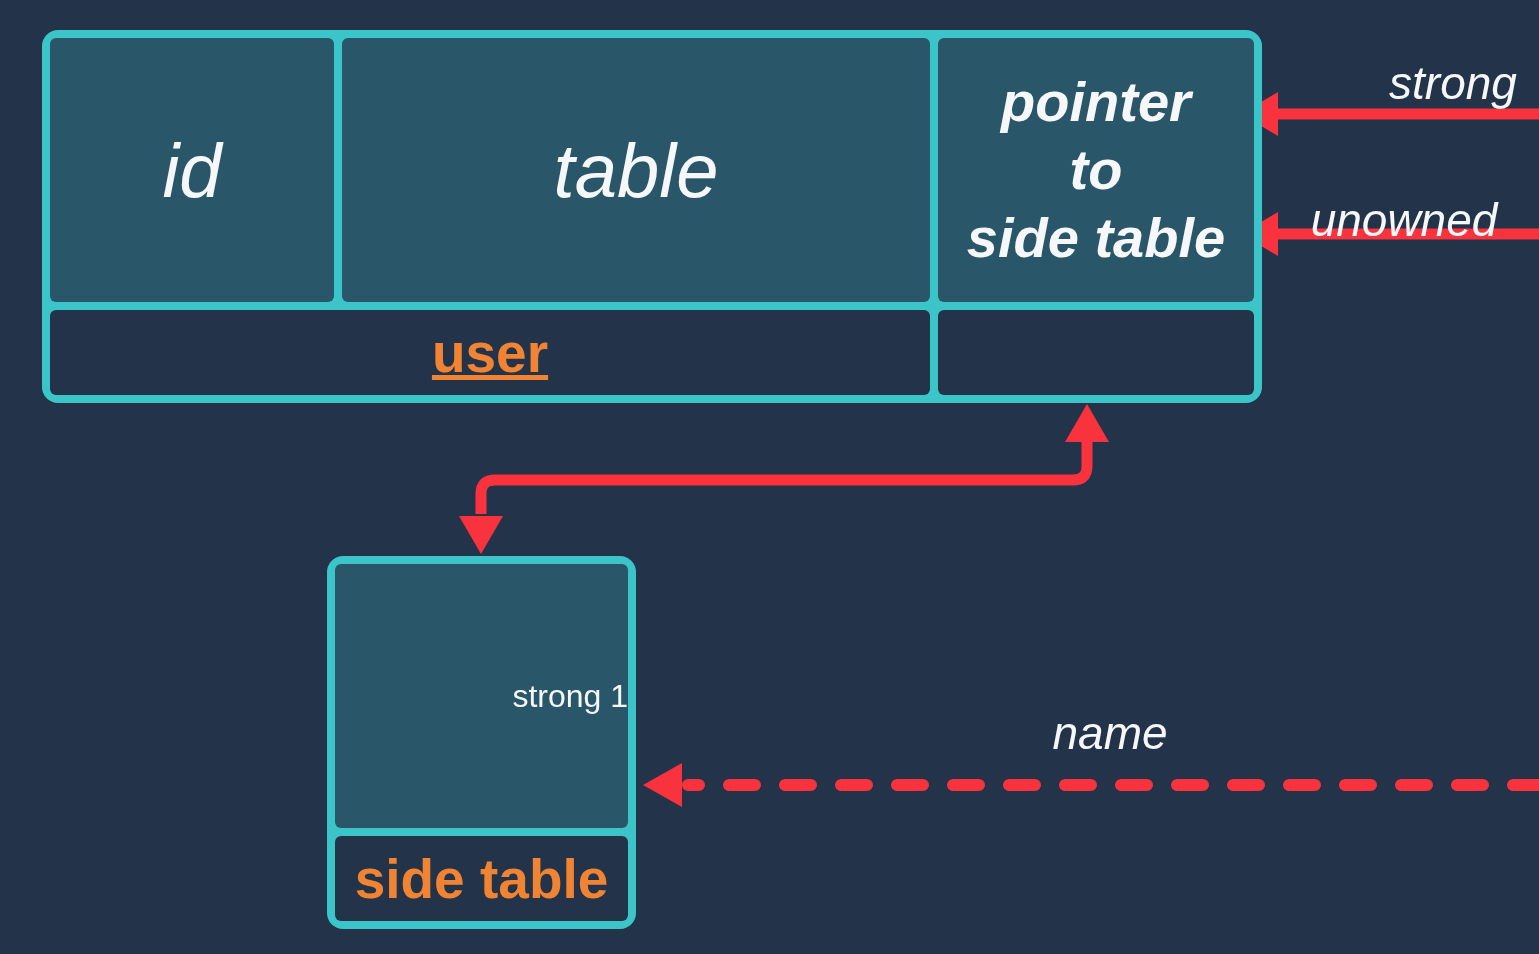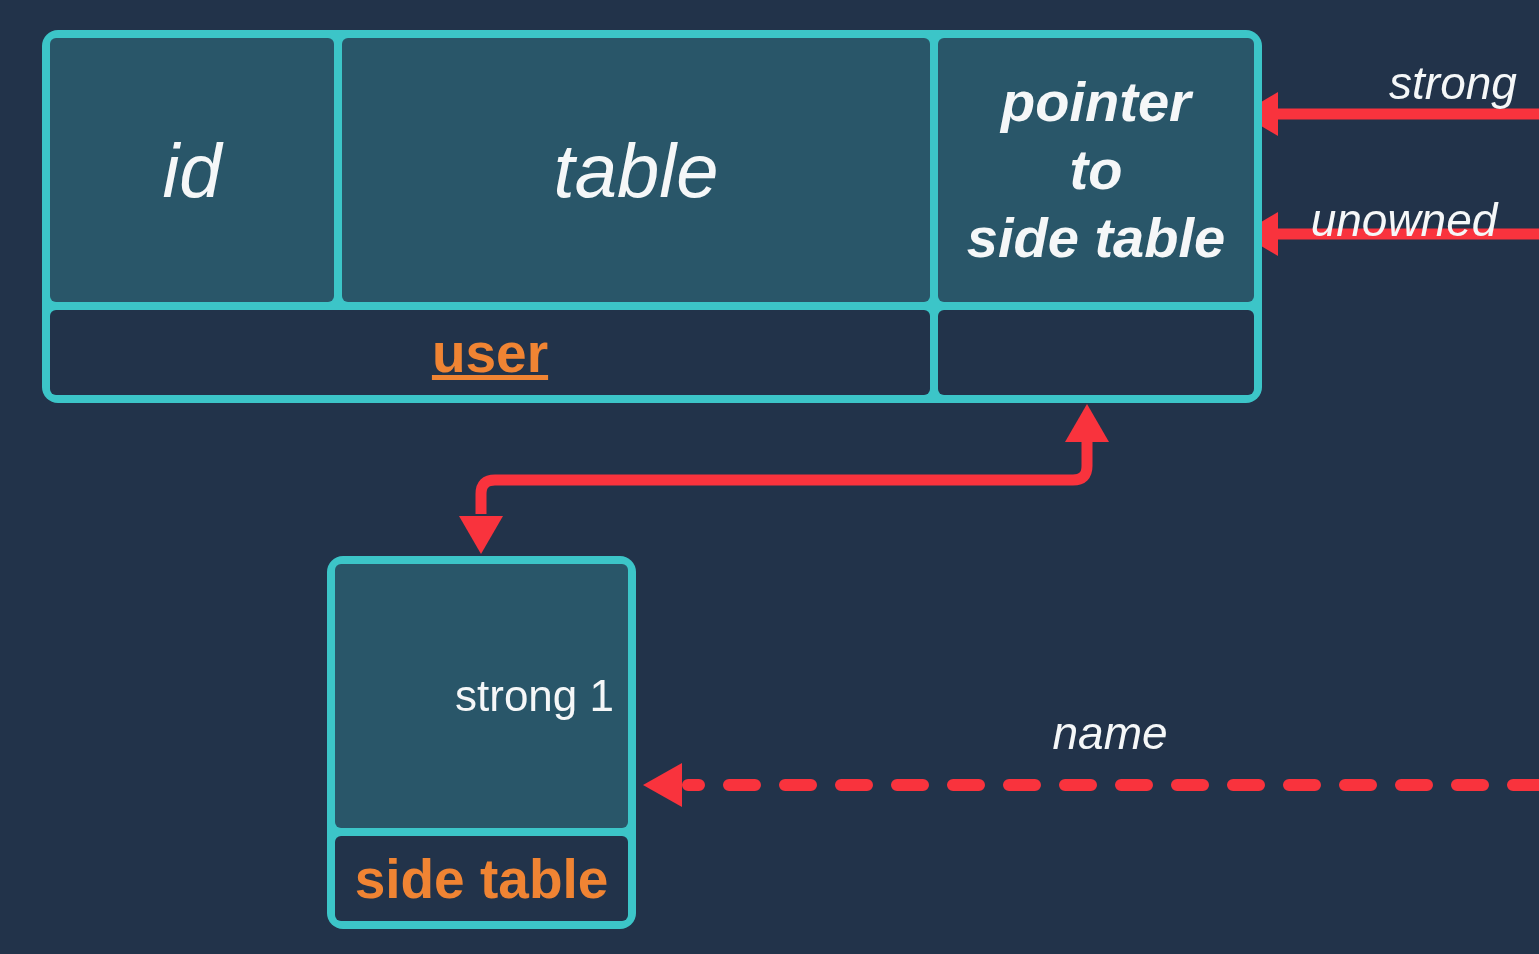--- a/index.html
+++ b/index.html
@@ -55,22 +55,22 @@
     color:var(--orange);
     font-weight:bold;font-size:55px;
   }
   .user-caption{grid-column:1 / 3;text-decoration:underline;}
   .empty-caption{grid-column:3;}
 
   .counts-cell{
     background:var(--cell);
     display:flex;flex-direction:column;
     align-items:flex-end;justify-content:center;
-    gap:10px;padding-right:14px;
-    font-size:44px;line-height:56px;
+    gap:10px;
+    font-size:32px;line-height:56px;
   }
 
   
   svg.arrow-layer{position:absolute;left:0;top:0;width:1539px;height:954px;pointer-events:none;}
   .arrow-line{stroke:var(--red);stroke-width:11;fill:none;}
   .arrow-line-dashed{stroke:var(--red);stroke-width:12;fill:none;stroke-linecap:round;stroke-dasharray:26 30;}
   .arrow-head{fill:var(--red);stroke:none;}
 
   .arrow-label{
     position:absolute;

